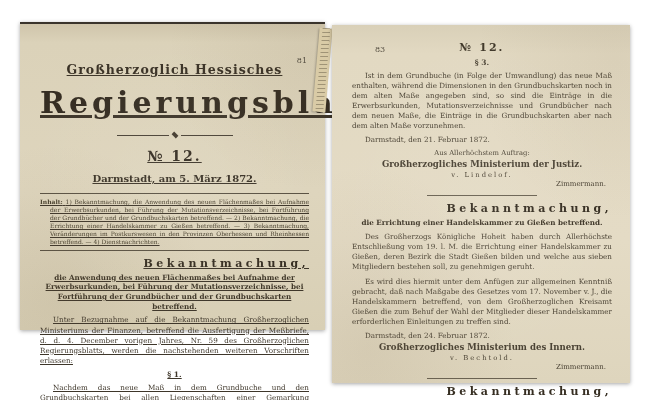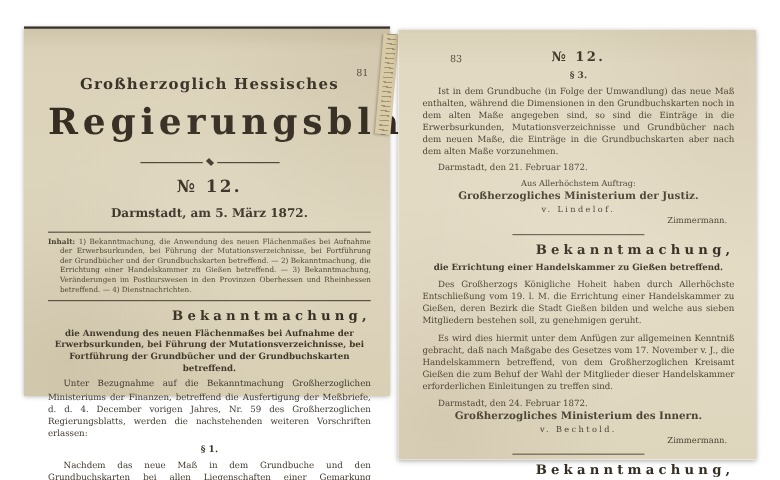--- a/index.html
+++ b/index.html
@@ -9,20 +9,21 @@
   }
   .page{
     position:absolute;box-sizing:border-box;color:#3e362a;
     box-shadow:0 1px 4px rgba(0,0,0,0.35);
   }
   .page-left{
     left:20px;top:22px;width:305px;height:308px;
     background:linear-gradient(180deg,#cfc5ab 0%,#dbd2b9 6%,#ded5bd 55%,#d8cfb5 100%);
     border-top:2px solid #3a342c;
     padding:6px 16px 0 20px;
+    text-decoration:underline;
   }
   .page-right{
     left:332px;top:25px;width:298px;height:358px;
     background:linear-gradient(180deg,#d9d0b8 0%,#e2d9c2 8%,#e4dbc5 60%,#ded5bd 100%);
     color:#4a4234;
     padding:6px 18px 0 20px;
   }
   .texture{position:absolute;inset:0;pointer-events:none;
     background:
       radial-gradient(ellipse at 12% 90%, rgba(120,100,70,0.10), transparent 40%),

